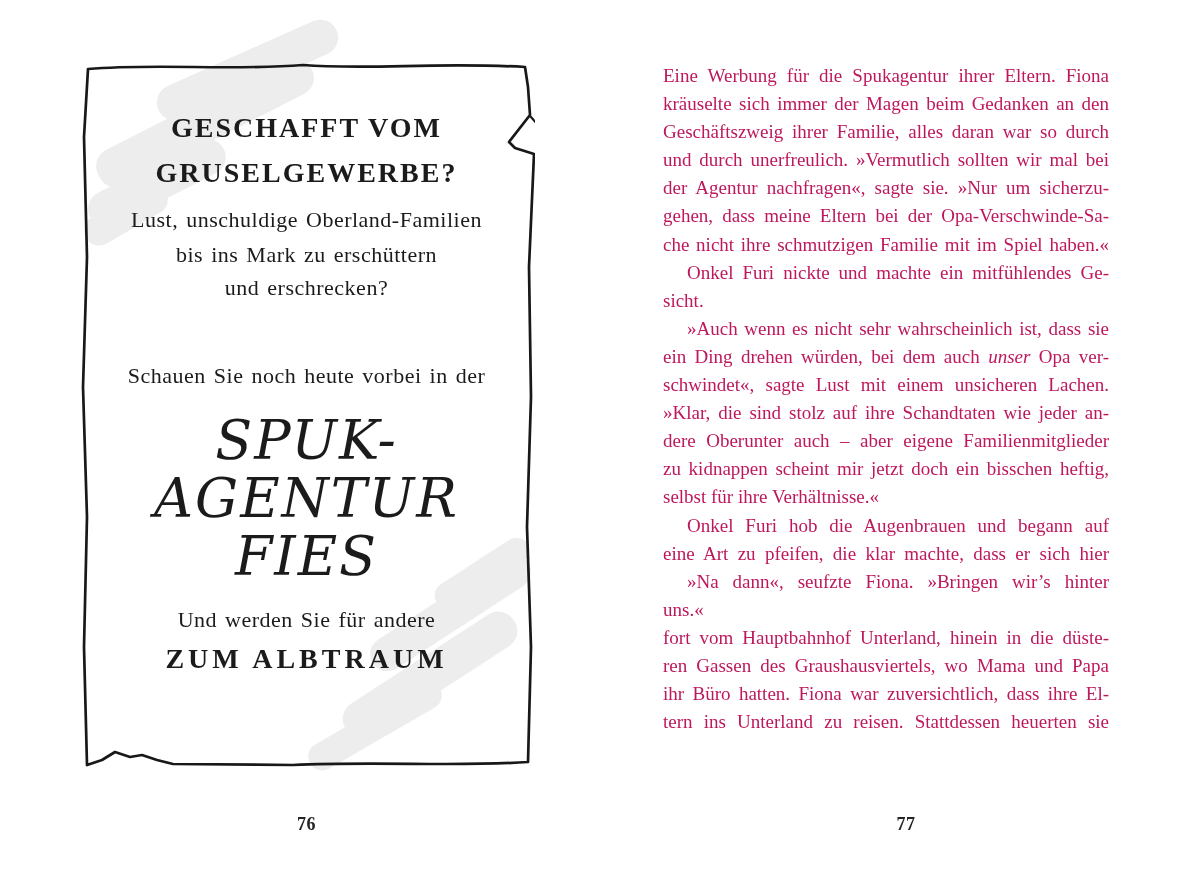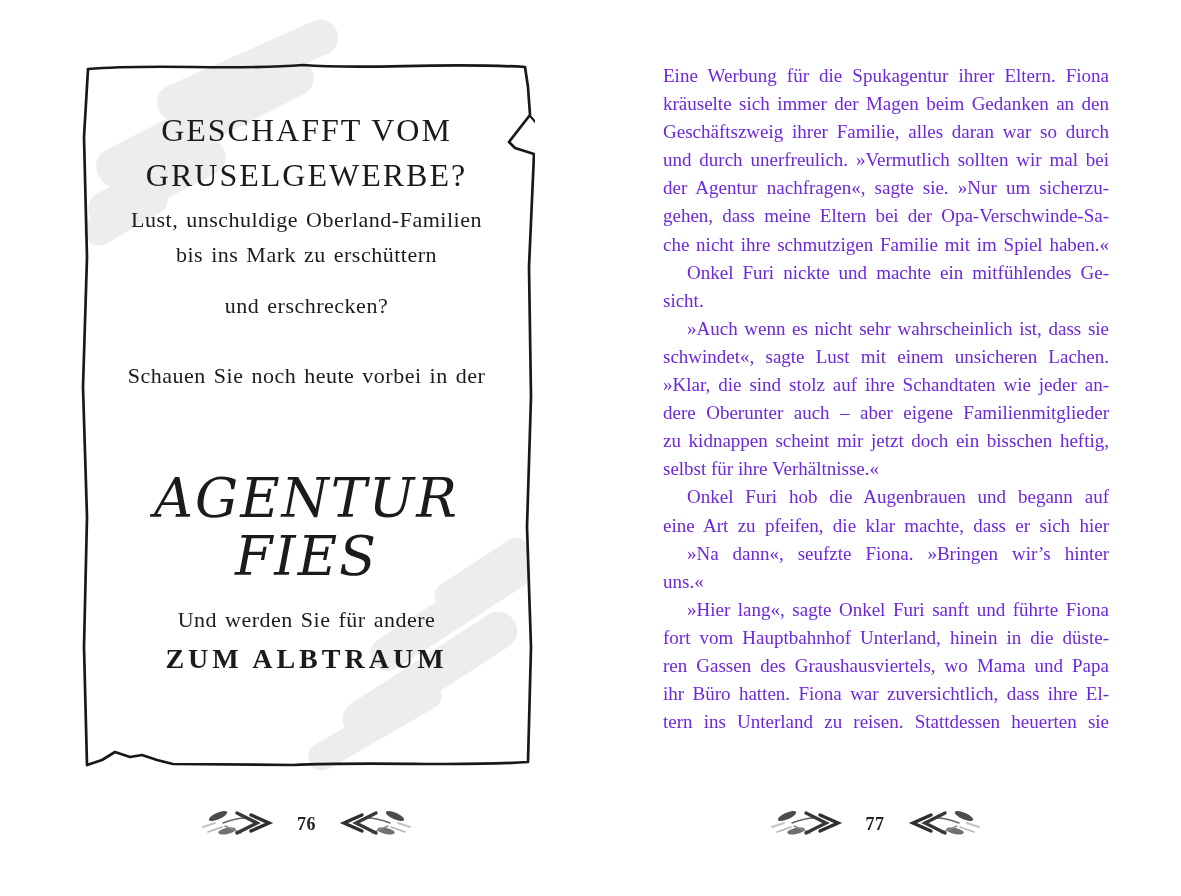--- a/index.html
+++ b/index.html
@@ -3,32 +3,32 @@
 <meta charset="utf-8">
 <style>
   html,body{margin:0;padding:0;background:#ffffff;}
   .spread{position:relative;width:1181px;height:896px;background:#ffffff;overflow:hidden;
           font-family:"Liberation Serif", serif;color:#1b1b1b;}
   
   .smudge{position:absolute;background:#ededed;border-radius:18px;}
   .poster{position:absolute;left:78px;top:57px;width:457px;height:713px;}
   .frame-svg{position:absolute;left:0;top:0;width:457px;height:713px;}
   .poster-line{position:absolute;left:14px;right:14px;text-align:center;white-space:nowrap;}
-  .p-headline{font-size:32px;font-weight:normal;letter-spacing:2px;}
+  .p-headline{font-size:28px;font-weight:bold;letter-spacing:2px;}
   .p-sub{font-size:22px;letter-spacing:.5px;word-spacing:2px;}
   .p-cta{font-size:27px;letter-spacing:1.5px;}
   .p-brand{font-size:54px;font-style:italic;letter-spacing:2px;font-family:"DejaVu Serif", serif;}
   .p-closing{font-size:28px;font-weight:bold;letter-spacing:4px;}
   
-  .pagenum-row{position:absolute;top:804px;height:38px;display:flex;align-items:center;justify-content:center;gap:22px;}
+  .pagenum-row{position:absolute;top:804px;height:38px;display:flex;align-items:center;justify-content:center;gap:22px;flex-direction:column;}
   .pagenum{font-size:18px;font-weight:bold;letter-spacing:.5px;color:#242424;line-height:1;padding-top:2px;}
   .sprig{width:74px;height:34px;display:block;}
   .sprig.flip{transform:scaleX(-1);}
   
-  .body-text{position:absolute;left:663px;top:62px;width:446px;font-size:19px;color:#6d28d9;}
+  .body-text{position:absolute;left:663px;top:62px;width:446px;font-size:19px;color:#be185d;}
   .bline{height:28.1px;line-height:28.1px;white-space:normal;overflow:visible;}
   .bline.just{text-align:justify;text-align-last:justify;}
   .bline.ind{padding-left:24px;}
 </style>
 </head>
 <body>
 
 <div class="spread">
 
   <div>
@@ -53,24 +53,25 @@
                  L79 703 L64 698 L52 700 L37 695 L24 703 L9 708
                  L6 590 L9 460 L5 330 L9 200 L6 80 L10 12" stroke="#181818" stroke-width="2.7" stroke-linejoin="round" stroke-linecap="round"></path>
         <path d="M453 60 L465 74" stroke="#181818" stroke-width="2.2" stroke-linecap="round"></path>
       </svg>
 
       <div class="poster-line p-headline" style="top:55px">GESCHAFFT VOM</div>
       <div class="poster-line p-headline" style="top:100px">GRUSELGEWERBE?</div>
 
       <div class="poster-line p-sub" style="top:150px">Lust, unschuldige Oberland-Familien</div>
       <div class="poster-line p-sub" style="top:185px">bis ins Mark zu erschüttern</div>
-      <div class="poster-line p-sub" style="top:236px">und erschrecken?</div>
+      <div class="poster-line p-sub" style="top:218px">und erschrecken?</div>
 
       <div class="poster-line p-sub" style="top:306px">Schauen Sie noch heute vorbei in der</div>
 
+      <div class="poster-line p-brand" style="top:352px">SPUK-</div>
       <div class="poster-line p-brand" style="top:410px">AGENTUR</div>
       <div class="poster-line p-brand" style="top:468px">FIES</div>
 
       <div class="poster-line p-sub" style="top:550px">Und werden Sie für andere</div>
       <div class="poster-line p-closing" style="top:586px">ZUM ALBTRAUM</div>
     </div>
 
     <div class="pagenum-row" style="left:78px;width:457px;">
       <svg class="sprig" viewBox="0 0 74 34" fill="none">
         <g stroke-linecap="round">
@@ -105,37 +106,37 @@
         <div class="bline just">Eine Werbung für die Spukagentur ihrer Eltern. Fiona</div>
         <div class="bline just">kräuselte sich immer der Magen beim Gedanken an den</div>
         <div class="bline just">Geschäftszweig ihrer Familie, alles daran war so durch</div>
         <div class="bline just">und durch unerfreulich. »Vermutlich sollten wir mal bei</div>
         <div class="bline just">der Agentur nachfragen«, sagte sie. »Nur um sicherzu-</div>
         <div class="bline just">gehen, dass meine Eltern bei der Opa-Verschwinde-Sa-</div>
         <div class="bline just">che nicht ihre schmutzigen Familie mit im Spiel haben.«</div>
         <div class="bline ind just">Onkel Furi nickte und machte ein mitfühlendes Ge-</div>
         <div class="bline">sicht.</div>
         <div class="bline ind just">»Auch wenn es nicht sehr wahrscheinlich ist, dass sie</div>
+        <div class="bline just">ein Ding drehen würden, bei dem auch <i>unser</i> Opa ver-</div>
         <div class="bline just">schwindet«, sagte Lust mit einem unsicheren Lachen.</div>
         <div class="bline just">»Klar, die sind stolz auf ihre Schandtaten wie jeder an-</div>
         <div class="bline just">dere Oberunter auch – aber eigene Familienmitglieder</div>
         <div class="bline just">zu kidnappen scheint mir jetzt doch ein bisschen heftig,</div>
         <div class="bline">selbst für ihre Verhältnisse.«</div>
         <div class="bline ind just">Onkel Furi hob die Augenbrauen und begann auf</div>
         <div class="bline just">eine Art zu pfeifen, die klar machte, dass er sich hier</div>
         <div class="bline ind just">»Na dann«, seufzte Fiona. »Bringen wir’s hinter</div>
         <div class="bline">uns.«</div>
-        <div class="bline ind just">»Hier lang«, sagte Onkel Furi sanft und führte Fiona</div>
         <div class="bline just">fort vom Hauptbahnhof Unterland, hinein in die düste-</div>
         <div class="bline just">ren Gassen des Graushausviertels, wo Mama und Papa</div>
         <div class="bline just">ihr Büro hatten. Fiona war zuversichtlich, dass ihre El-</div>
         <div class="bline just">tern ins Unterland zu reisen. Stattdessen heuerten sie</div>
       </div>
 
-    <div class="pagenum-row" style="left:652px;width:446px;">
+    <div class="pagenum-row" style="left:683px;width:446px;">
       <svg class="sprig" viewBox="0 0 74 34" fill="none">
         <g stroke-linecap="round">
           <path d="M2 21 L14 17" stroke="#c4c4c4" stroke-width="2"></path>
           <path d="M7 26 L21 21" stroke="#b5b5b5" stroke-width="1.6"></path>
           <ellipse cx="17" cy="10" rx="10" ry="3.4" fill="#4d4d4d" transform="rotate(-24 17 10)"></ellipse>
           <ellipse cx="26" cy="25" rx="9" ry="3" fill="#707070" transform="rotate(-12 26 25)"></ellipse>
           <path d="M22 17 C30 14 36 12 44 12" stroke="#666666" stroke-width="1.4"></path>
           <path d="M24 20 L40 27" stroke="#8a8a8a" stroke-width="1.4"></path>
           <path d="M36 7 L56 17 L36 27" stroke="#383838" stroke-width="3.4"></path>
           <path d="M50 9 L68 17 L50 25" stroke="#2e2e2e" stroke-width="3.4"></path>

